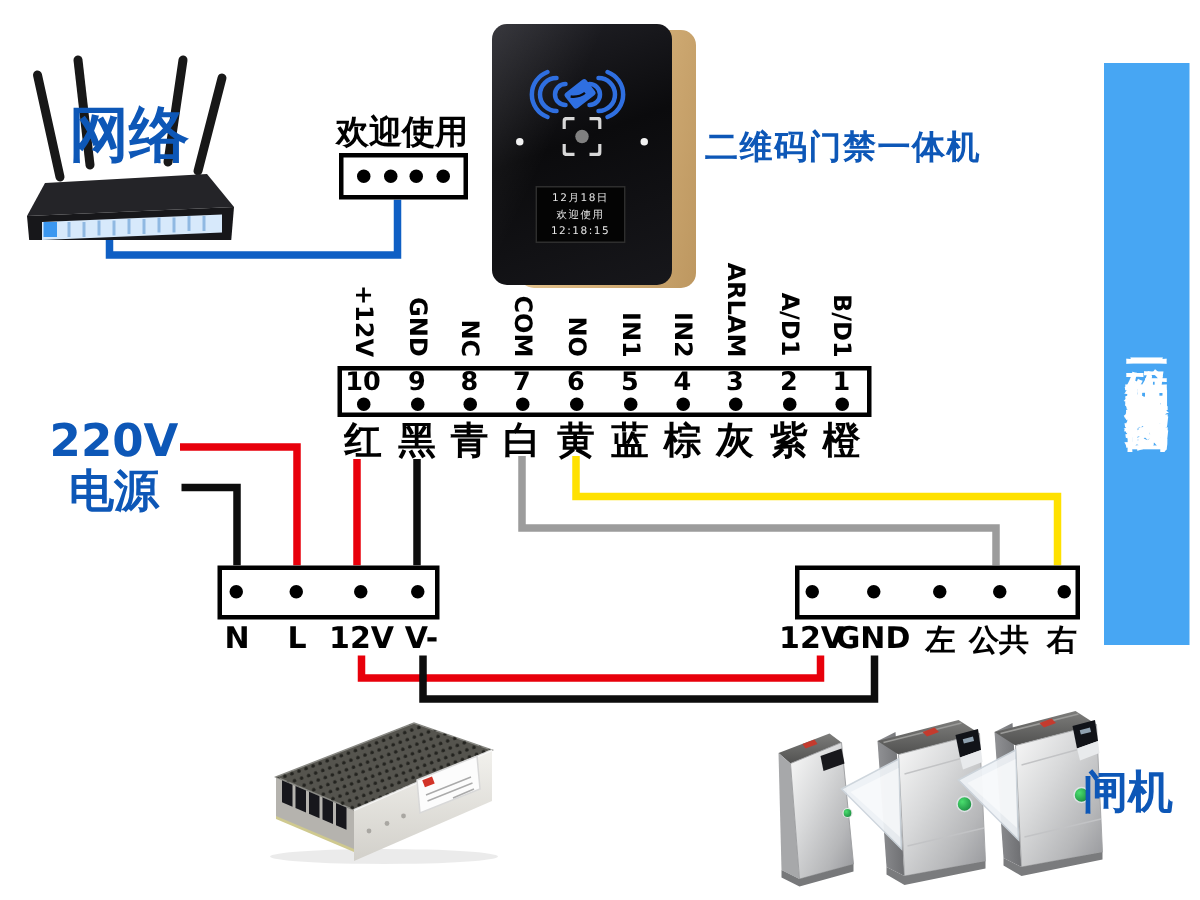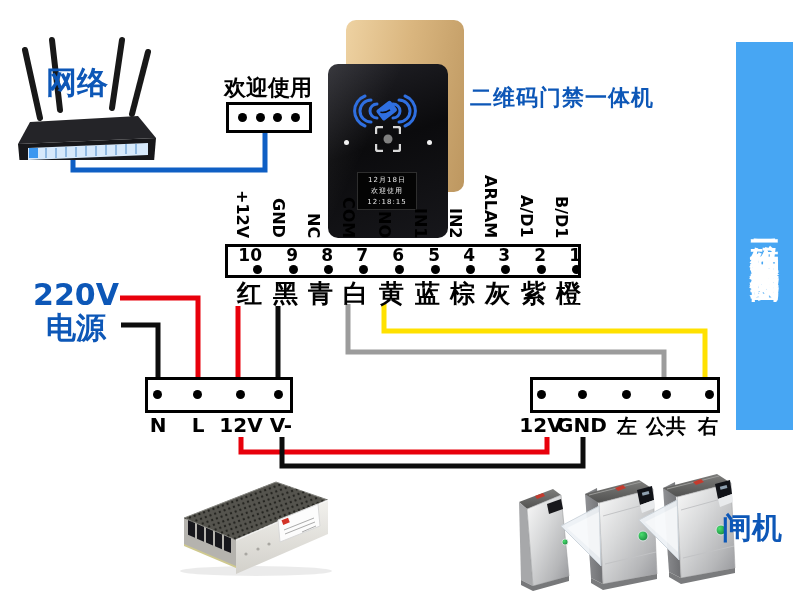--- a/index.html
+++ b/index.html
@@ -14,45 +14,45 @@
   .blue-label{color:var(--label_blue);font-weight:bold;}
   .cen{transform:translateX(-50%);white-space:nowrap;}
 
   
   #banner{left:736px;top:42px;width:57px;height:388px;background:var(--banner_blue);
           display:flex;align-items:center;justify-content:center;}
   #banner .vtext{writing-mode:vertical-rl;color:#fff;font-size:29px;font-weight:bold;
           letter-spacing:3px;line-height:57px;}
 
   
-  #net-label{left:46px;top:62px;font-size:31px;z-index:5;}
+  #net-label{left:46px;top:62px;font-size:40px;z-index:5;}
   #netport-label{left:224px;top:73px;font-size:22px;font-weight:bold;color:#000;}
   #netport-box{left:226px;top:102px;width:86px;height:31px;border:3px solid #000;background:#fff;
           display:flex;align-items:center;justify-content:space-between;padding:0 9px;}
   .port-dot{width:9px;height:9px;border-radius:50%;background:#000;}
   #device-label{left:470px;top:83px;font-size:22px;letter-spacing:1px;}
 
   
   #device{left:328px;top:16px;width:140px;height:178px;}
   #device .gold{position:absolute;left:18px;top:4px;width:118px;height:172px;border-radius:10px;
           background:linear-gradient(100deg,#eed2a2 0%,#dab67f 45%,#bd9760 100%);}
   #device .face{position:absolute;left:0;top:0;width:120px;height:174px;border-radius:10px;overflow:hidden;
-          background:linear-gradient(160deg,#222228 0%,#0b0b0d 45%,#17171b 100%);margin-top:48px;}
+          background:linear-gradient(160deg,#222228 0%,#0b0b0d 45%,#17171b 100%);}
   #device .gloss{position:absolute;left:0;top:0;width:120px;height:174px;
           background:linear-gradient(115deg,rgba(255,255,255,.10) 0%,rgba(255,255,255,0) 38%);}
   #device .wdot{position:absolute;width:5px;height:5px;border-radius:50%;background:#f2f2f2;}
   #screen{position:absolute;left:29px;top:108px;width:60px;height:38px;background:#040404;
           border:1px solid #2e2e2e;text-align:center;color:#e8e8e8;font-size:7px;line-height:11px;
           padding-top:2px;letter-spacing:1px;}
 
   
   #t10-box{left:225px;top:244px;width:356px;height:34px;border:3px solid #000;background:#fff;z-index:1;}
   .sig{position:absolute;bottom:362px;writing-mode:vertical-rl;font-size:16px;font-weight:bold;
        line-height:20px;color:#000;}
-  .pincol{position:absolute;top:247px;width:40px;display:flex;flex-direction:column;align-items:flex-end;z-index:2;}
+  .pincol{position:absolute;top:247px;width:40px;display:flex;flex-direction:column;align-items:center;z-index:2;}
   .pnum{font-size:17px;font-weight:bold;line-height:17px;color:#000;}
   .pdot{width:9px;height:9px;border-radius:50%;background:#000;margin-top:1px;}
   .pcolor{font-size:25px;font-weight:bold;line-height:26px;margin-top:7px;color:#000;}
 
   
   #p220{left:28px;top:278px;width:96px;text-align:center;font-size:30px;line-height:33px;}
 
   
   .tblock{border:3px solid #000;background:#fff;z-index:1;}
   #lblock{left:145px;top:377px;width:148px;height:36px;}

